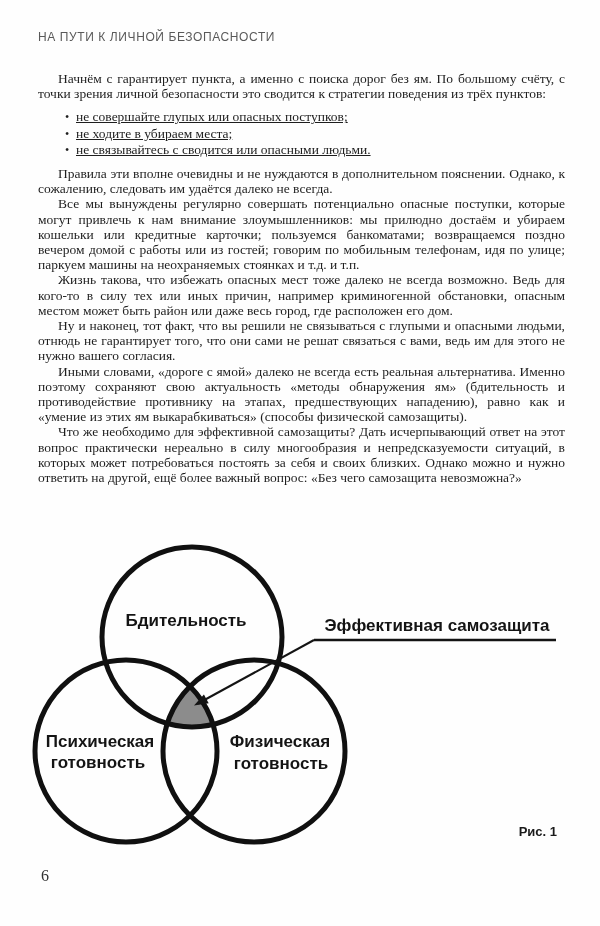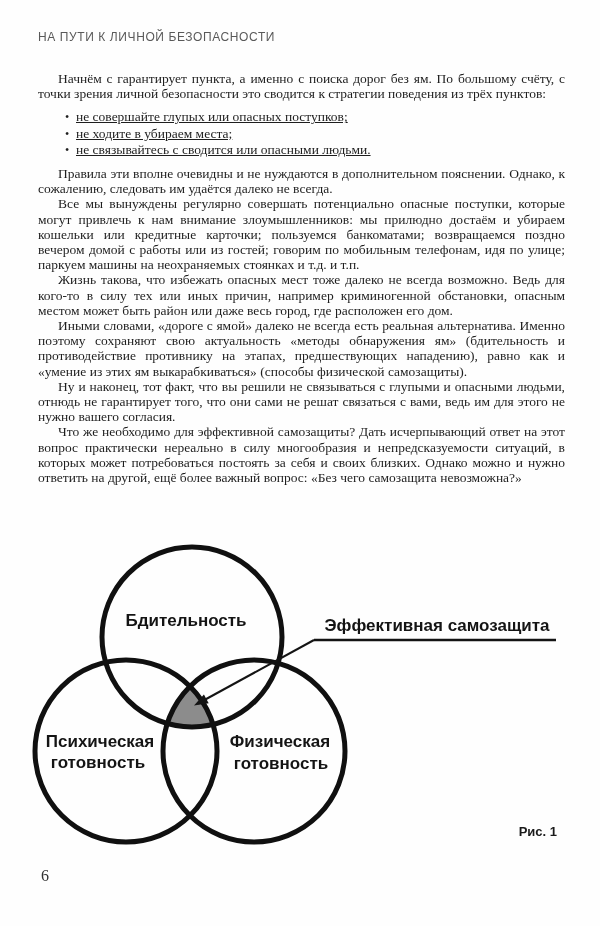--- a/index.html
+++ b/index.html
@@ -48,22 +48,22 @@
   <div class="textblock">
     <p>Начнём с гарантирует пункта, а именно с поиска дорог без ям. По большому счёту, с точки зрения личной безопасности это сводится к стратегии поведения из трёх пунктов:</p>
     <ul class="bullets">
       <li><span class="dot">•</span><span>не совершайте глупых или опасных поступков;</span></li>
       <li><span class="dot">•</span><span>не ходите в убираем места;</span></li>
       <li><span class="dot">•</span><span>не связывайтесь с сводится или опасными людьми.</span></li>
     </ul>
     <p>Правила эти вполне очевидны и не нуждаются в дополнительном пояснении. Однако, к сожалению, следовать им удаётся далеко не всегда.</p>
     <p>Все мы вынуждены регулярно совершать потенциально опасные поступки, которые могут привлечь к нам внимание злоумышленников: мы прилюдно достаём и убираем кошельки или кредитные карточки; пользуемся банкоматами; возвращаемся поздно вечером домой с работы или из гостей; говорим по мобильным телефонам, идя по улице; паркуем машины на неохраняемых стоянках и т.д. и т.п.</p>
     <p>Жизнь такова, что избежать опасных мест тоже далеко не всегда возможно. Ведь для кого-то в силу тех или иных причин, например криминогенной обстановки, опасным местом может быть район или даже весь город, где расположен его дом.</p>
+    <p>Ну и наконец, тот факт, что вы решили не связываться с глупыми и опасными людьми, отнюдь не гарантирует того, что они сами не решат связаться с вами, ведь им для этого не нужно вашего согласия.</p>
     <p>Иными словами, «дороге с ямой» далеко не всегда есть реальная альтернатива. Именно поэтому сохраняют свою актуальность «методы обнаружения ям» (бдительность и противодействие противнику на этапах, предшествующих нападению), равно как и «умение из этих ям выкарабкиваться» (способы физической самозащиты).</p>
-    <p>Ну и наконец, тот факт, что вы решили не связываться с глупыми и опасными людьми, отнюдь не гарантирует того, что они сами не решат связаться с вами, ведь им для этого не нужно вашего согласия.</p>
     <p>Что же необходимо для эффективной самозащиты? Дать исчерпывающий ответ на этот вопрос практически нереально в силу многообразия и непредсказуемости ситуаций, в которых может потребоваться постоять за себя и своих близких. Однако можно и нужно ответить на другой, ещё более важный вопрос: «Без чего самозащита невозможна?»</p>
   </div>
 
   <svg class="venn-svg" width="600" height="340" viewBox="0 530 600 340">
     <defs>
       <clipPath id="clipTop">
           <circle cx="192" cy="637" r="90"></circle>
         </clipPath>
       <clipPath id="clipLeft">
           <circle cx="126" cy="751" r="91"></circle>

